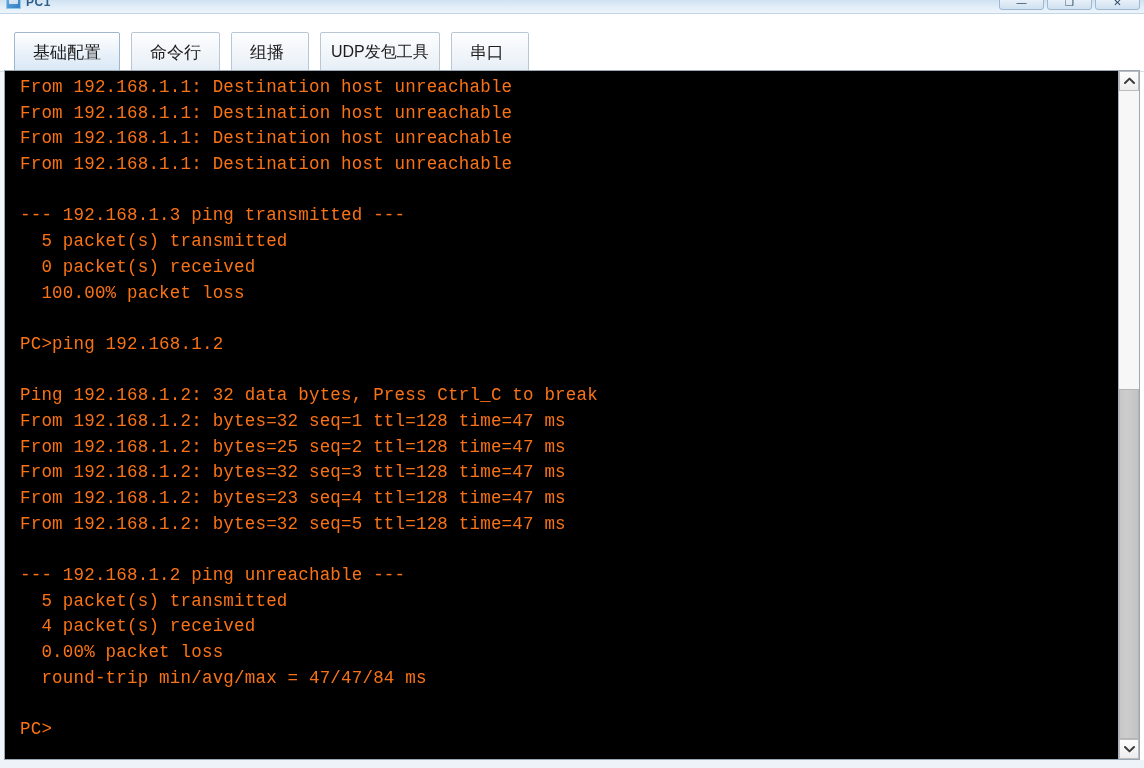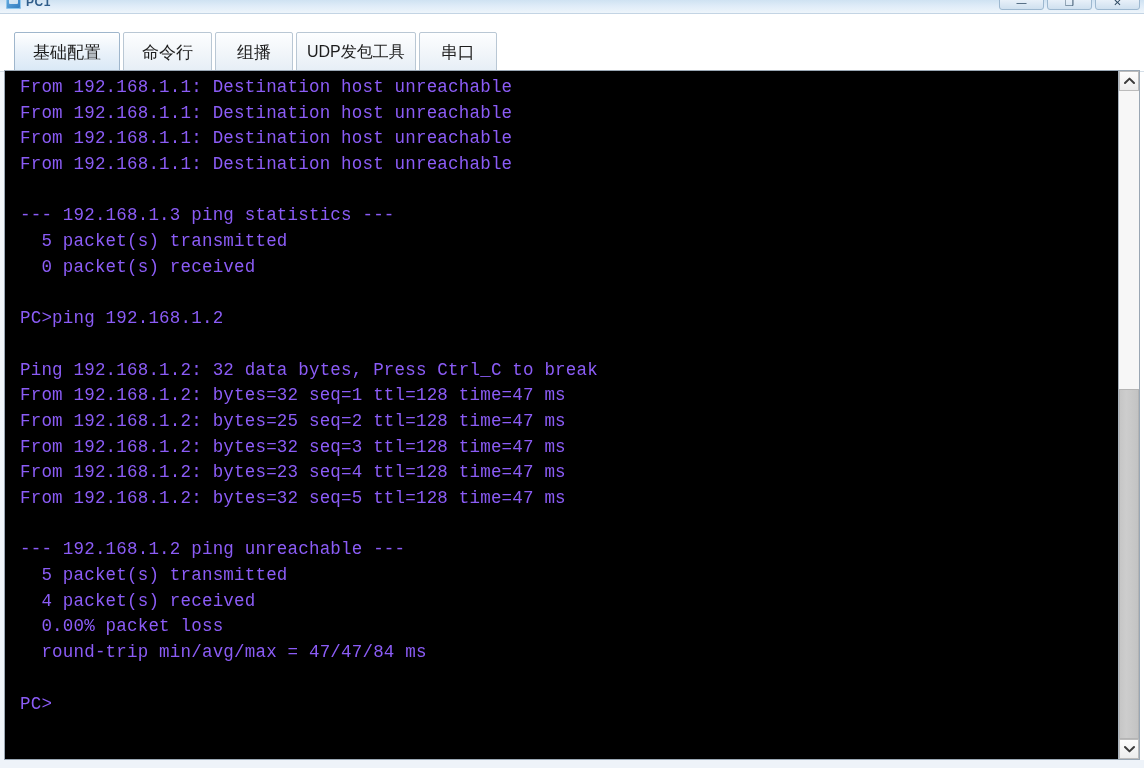--- a/index.html
+++ b/index.html
@@ -95,24 +95,24 @@
     position: absolute;
     left: 14px; top: 16px;
     display: flex;
     align-items: flex-end;
     height: 42px;
   }
   .tab {
     height: 40px;
     min-width: 78px;
     padding: 0 18px;
-    margin-right: 3px;
+    margin-right: 11px;
     display: flex;
     align-items: center;
-    justify-content: center;
+    justify-content: flex-start;
     font-size: 17px;
     color: #1d1d1d;
     border: 1px solid #b9c7d4;
     border-radius: 2px;
     background: linear-gradient(to bottom, #fdfeff 0%, #f2f6fa 50%, #e6eef6 100%);
     white-space: nowrap;
     cursor: pointer;
   }
   .tab.active {
     background: linear-gradient(to bottom, #ffffff 0%, #eaf2fa 50%, #d9e8f6 100%);
@@ -136,21 +136,21 @@
     position: relative;
     flex: 1 1 auto;
     background: #000000;
     overflow: hidden;
     padding: 4px 0 0 15px;
   }
   .line {
     font-family: "Liberation Mono", "DejaVu Sans Mono", monospace;
     font-size: 17.5px;
     line-height: 25.7px;
-    color: #8b5cf6;
+    color: #f97316;
     white-space: pre;
     letter-spacing: .2px;
     height: 25.7px;
   }
   .line.blank { color: transparent; }
 
   
   .scrollbar {
     position: relative;
     flex: 0 0 21px;
@@ -239,23 +239,24 @@
     </div>
   </div>
 
   <div class="console-wrap">
     <div class="console" id="console" style="background: rgb(0, 0, 0); color: rgb(232, 232, 232);">
         <div class="line">From 192.168.1.1: Destination host unreachable</div>
         <div class="line">From 192.168.1.1: Destination host unreachable</div>
         <div class="line">From 192.168.1.1: Destination host unreachable</div>
         <div class="line">From 192.168.1.1: Destination host unreachable</div>
         <div class="line blank"> </div>
-        <div class="line">--- 192.168.1.3 ping statistics ---</div>
+        <div class="line">--- 192.168.1.3 ping transmitted ---</div>
         <div class="line">  5 packet(s) transmitted</div>
         <div class="line">  0 packet(s) received</div>
+        <div class="line">  100.00% packet loss</div>
         <div class="line blank"> </div>
         <div class="line">PC&gt;ping 192.168.1.2</div>
         <div class="line blank"> </div>
         <div class="line">Ping 192.168.1.2: 32 data bytes, Press Ctrl_C to break</div>
         <div class="line">From 192.168.1.2: bytes=32 seq=1 ttl=128 time=47 ms</div>
         <div class="line">From 192.168.1.2: bytes=25 seq=2 ttl=128 time=47 ms</div>
         <div class="line">From 192.168.1.2: bytes=32 seq=3 ttl=128 time=47 ms</div>
         <div class="line">From 192.168.1.2: bytes=23 seq=4 ttl=128 time=47 ms</div>
         <div class="line">From 192.168.1.2: bytes=32 seq=5 ttl=128 time=47 ms</div>
         <div class="line blank"> </div>

